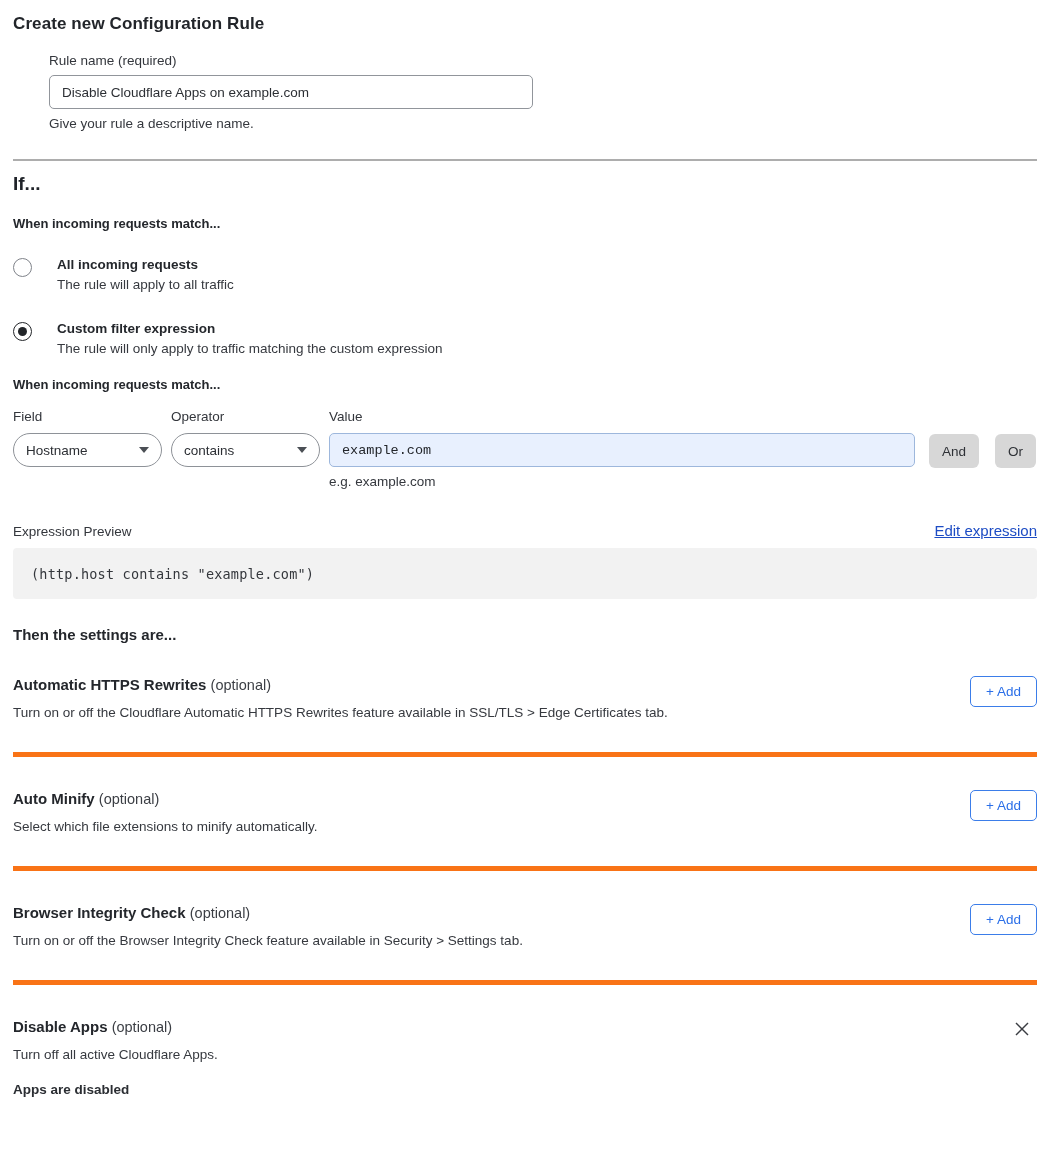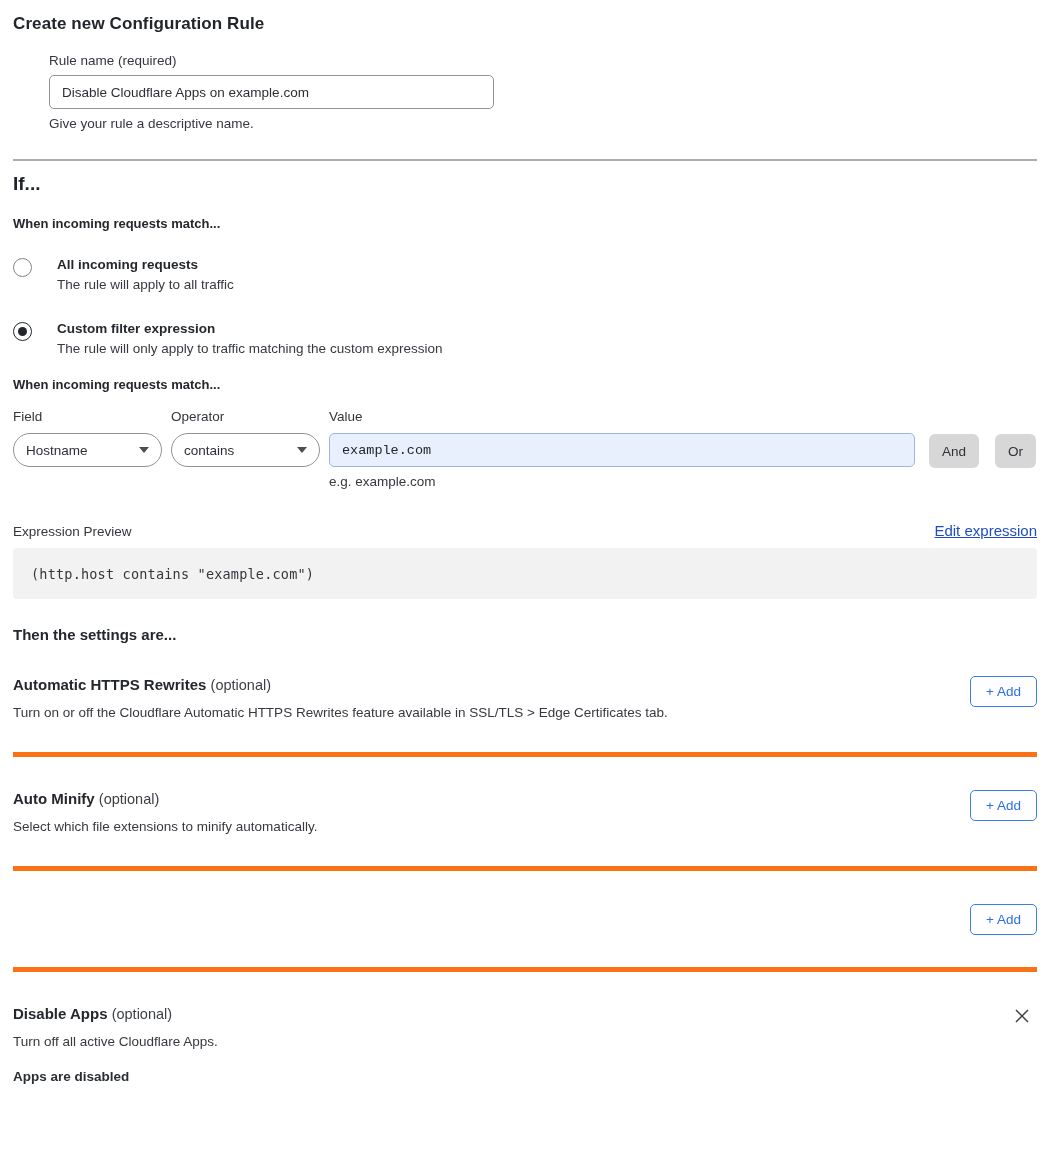--- a/index.html
+++ b/index.html
@@ -12,21 +12,21 @@
   }
   .page { width: 1024px; margin-left: 13px; padding-top: 14px; }
 
   h1.page-title { font-size: 17px; font-weight: 700; color: #22252a; letter-spacing: .1px; }
 
   
   .field-group { margin-top: 19px; margin-left: 36px; }
   .field-label { font-size: 13.5px; color: #33363c; display: block; }
   .rule-name-input {
     margin-top: 7px; display: block;
-    width: 445px; height: 34px;
+    width: 484px; height: 34px;
     border: 1px solid #91959b; border-radius: 5px;
     padding: 0 12px; font-size: 13.5px; color: #2c2f34;
     font-family: "Liberation Sans", sans-serif;
     background: #fff; outline: none;
   }
   .help-text { margin-top: 7px; font-size: 13.5px; color: #35383e; }
 
   .hr-strong { margin-top: 28px; border: none; border-top: 2px solid #adadad; }
 
   h2.if-heading { margin-top: 12px; font-size: 19px; font-weight: 700; color: #202329; }
@@ -210,20 +210,25 @@
         <span class="setting-title">Auto Minify</span>
         <span class="optional">(optional)</span>
       </div>
       <div class="setting-desc">Select which file extensions to minify automatically.</div>
     </div>
     <button class="add-btn">+ Add</button>
   </div>
 
   <div class="setting-row">
     <div class="setting-main">
+      <div class="setting-title-line">
+        <span class="setting-title">Browser Integrity Check</span>
+        <span class="optional">(optional)</span>
+      </div>
+      <div class="setting-desc">Turn on or off the Browser Integrity Check feature available in Security &gt; Settings tab.</div>
     </div>
     <button class="add-btn">+ Add</button>
   </div>
 
   <div class="setting-row no-border">
     <div class="setting-main">
       <div class="setting-title-line">
         <span class="setting-title">Disable Apps</span>
         <span class="optional">(optional)</span>
       </div>

